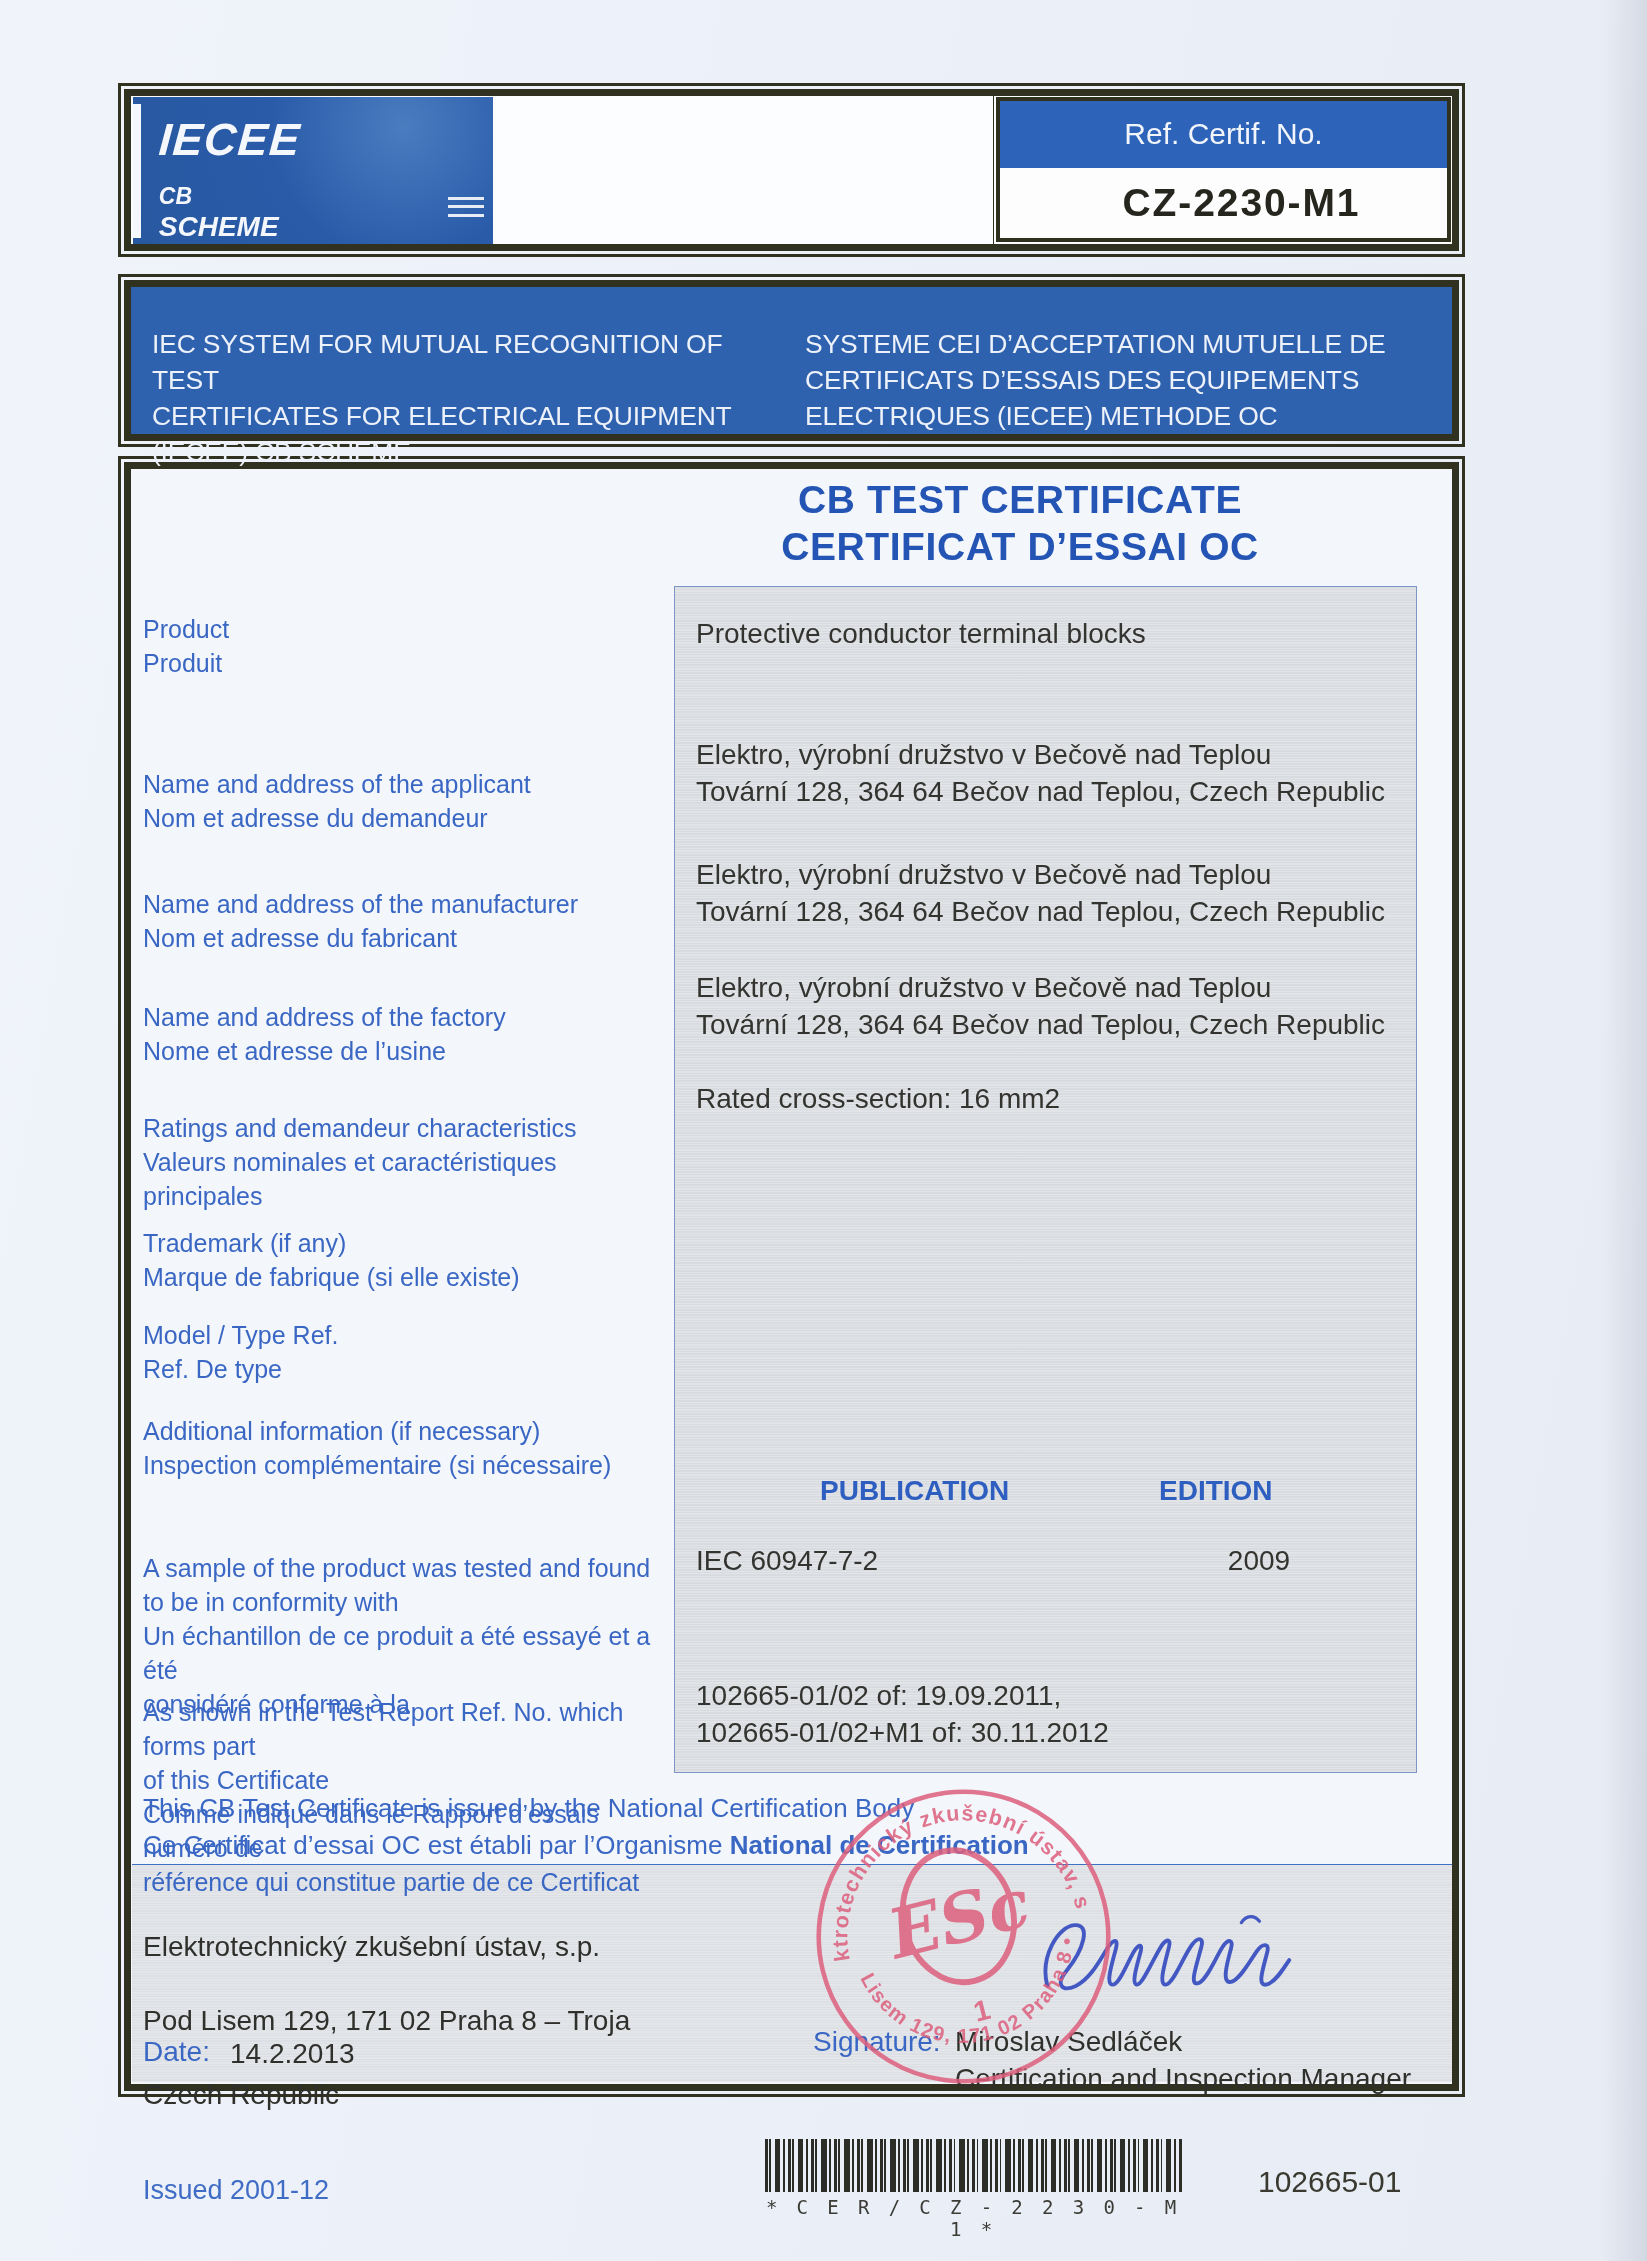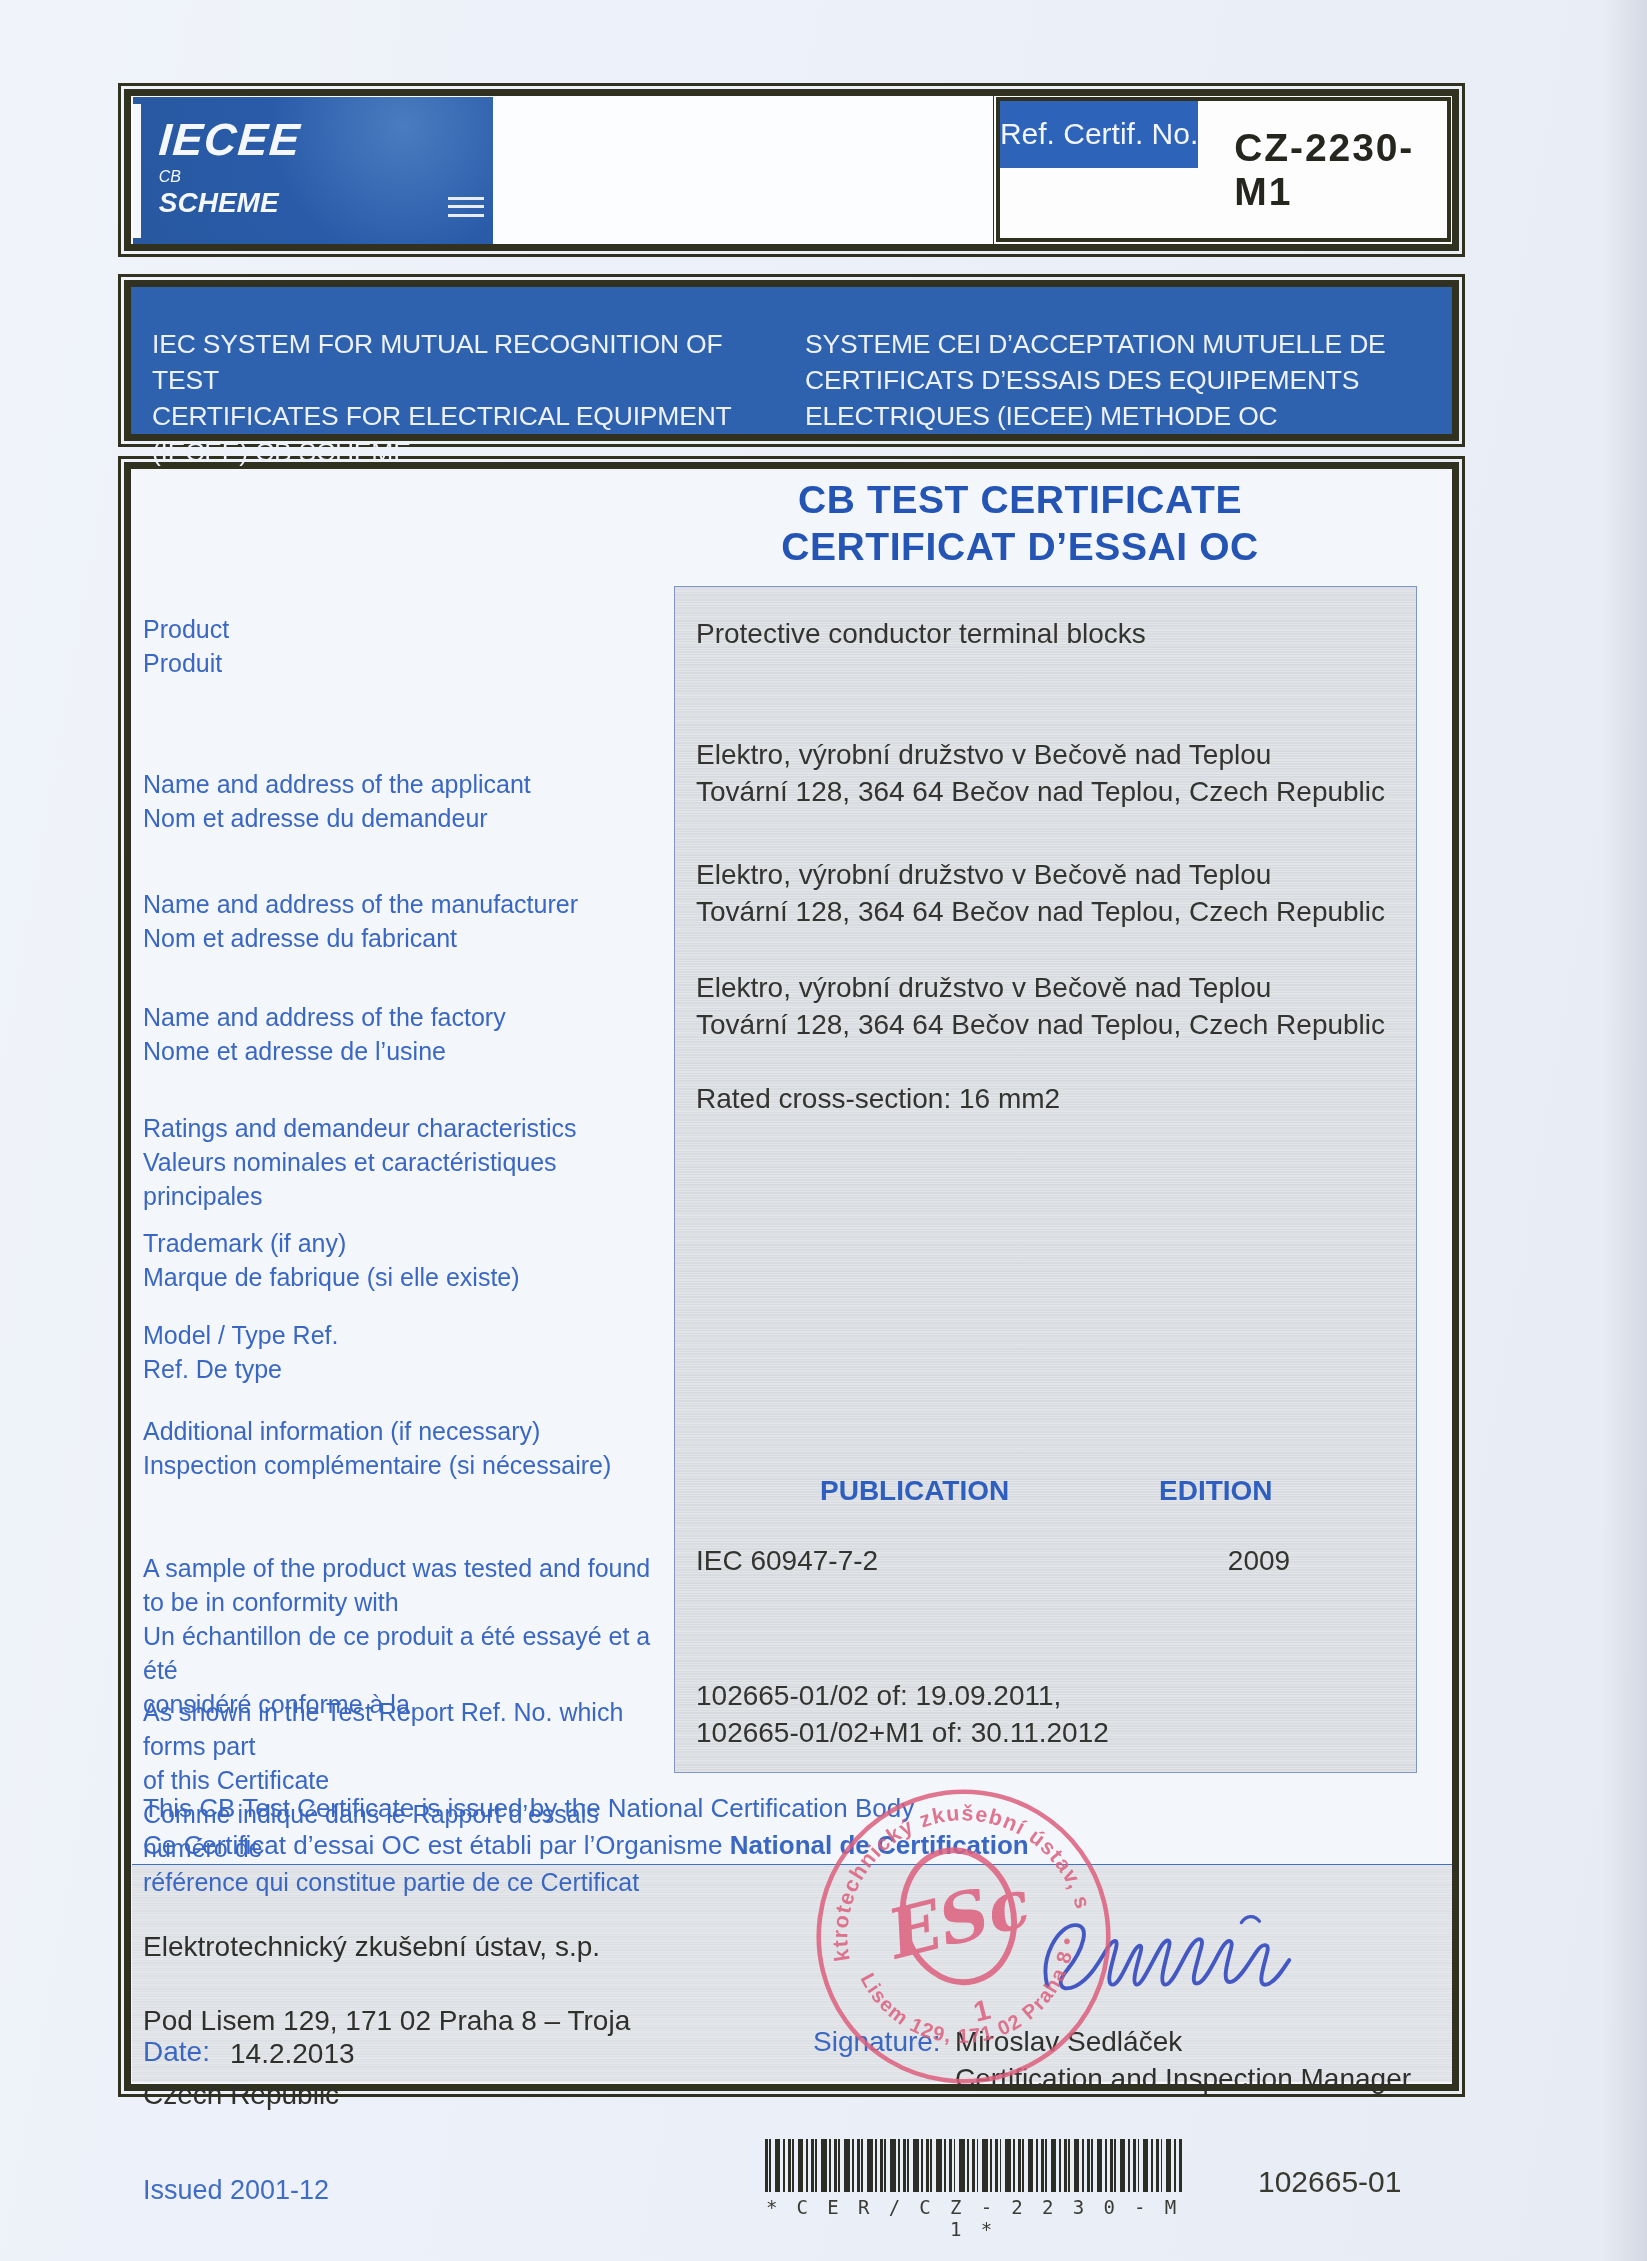--- a/index.html
+++ b/index.html
@@ -33,27 +33,27 @@
   .logo{position:absolute;left:133px;top:97px;width:360px;height:147px;display:flex;
     background:radial-gradient(circle at 75% 20%, #4a7cc0 0%, #2a5ba9 45%, #27589f 100%);}
   .logo-iec{width:191px;padding:17px 0 0 22px;position:relative;}
   .logo-iec-text{color:#f4f7fb;font-size:75px;line-height:71px;font-weight:500;letter-spacing:5.2px;}
   .logo-lines{position:absolute;left:23px;bottom:22px;width:141px;}
   .logo-lines i{display:block;height:3.9px;background:#f4f7fb;margin-bottom:5.8px;}
   .logo-lines .dot{position:absolute;right:-19.4px;bottom:3.9px;width:17px;height:17px;border-radius:50%;background:#f4f7fb;}
   .logo-divider{width:7.8px;background:#f4f7fb;margin:6.5px 0;}
   .logo-right{flex:1;padding:17px 0 0 18px;font-style:italic;color:#f4f7fb;position:relative;}
   .logo-iecee{font-size:45px;font-weight:800;letter-spacing:1.3px;transform:skewX(-4deg);}
-  .logo-cb{font-size:16px;font-weight:400;margin-top:2px;}
+  .logo-cb{font-size:23px;font-weight:700;margin-top:17px;}
   .logo-scheme{font-size:28px;font-weight:700;margin-top:1.3px;}
   .eq-marks{position:absolute;right:9px;bottom:22px;width:36px;}
   .eq-marks i{display:block;height:3.2px;background:#e7edf6;margin-bottom:5.2px;}
   
   .refbox{position:absolute;left:993px;top:94px;width:461px;height:151px;border:1.9px solid var(--dark);padding:1.9px;}
-  .refbox .rinner{width:100%;height:100%;border:4.5px solid var(--dark);background:#fdfdfe;display:flex;flex-direction:row;}
+  .refbox .rinner{width:100%;height:100%;border:4.5px solid var(--dark);background:#fdfdfe;display:flex;flex-direction:column;}
   .ref-label{height:67px;background:#2d63b8;color:#f2f5fc;font-size:30px;display:flex;align-items:center;justify-content:center;}
   .ref-value{flex:1;display:flex;align-items:center;justify-content:center;color:#26261e;font-size:39px;font-weight:bold;letter-spacing:1.9px;padding-left:36px;}
   
   .banner{position:absolute;color:#edf1fa;font-size:26.5px;line-height:36px;white-space:pre-line;letter-spacing:-0.2px;}
   #banner-en{left:152px;top:326px;width:639px;}
   #banner-fr{left:805px;top:326px;width:633px;}
   
   .title{position:absolute;left:652px;top:476px;width:736px;text-align:center;
     color:var(--title-blue);font-size:39px;line-height:47px;font-weight:bold;letter-spacing:0.6px;}
   

